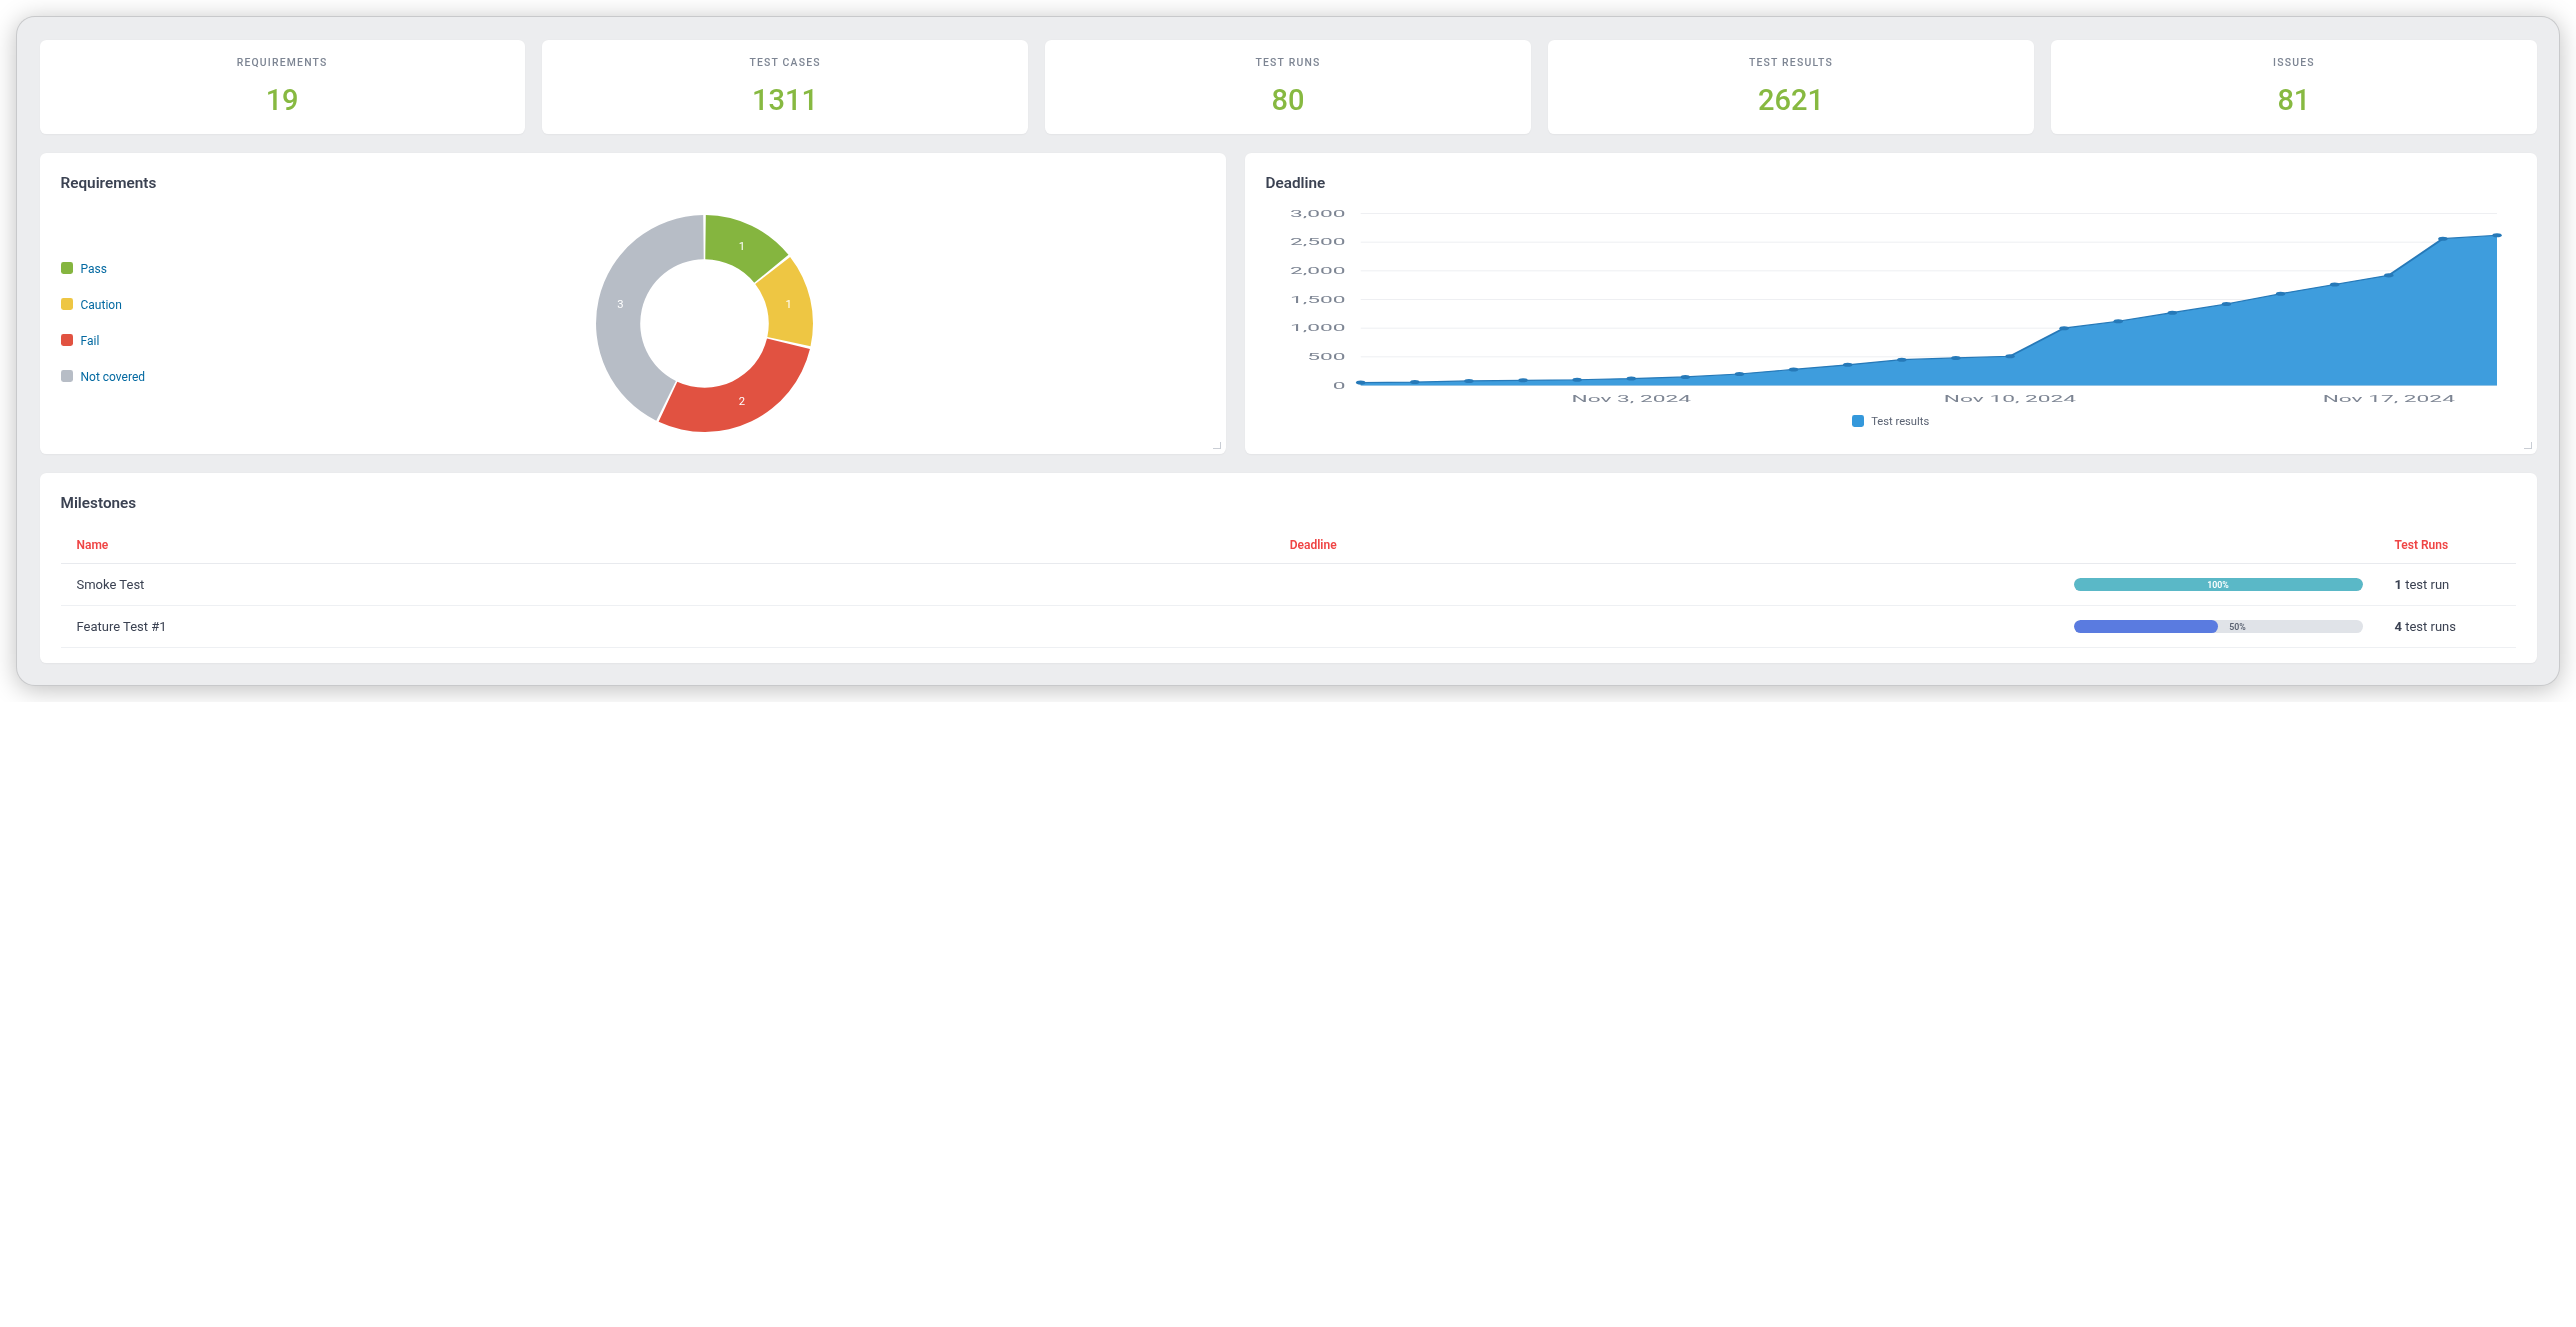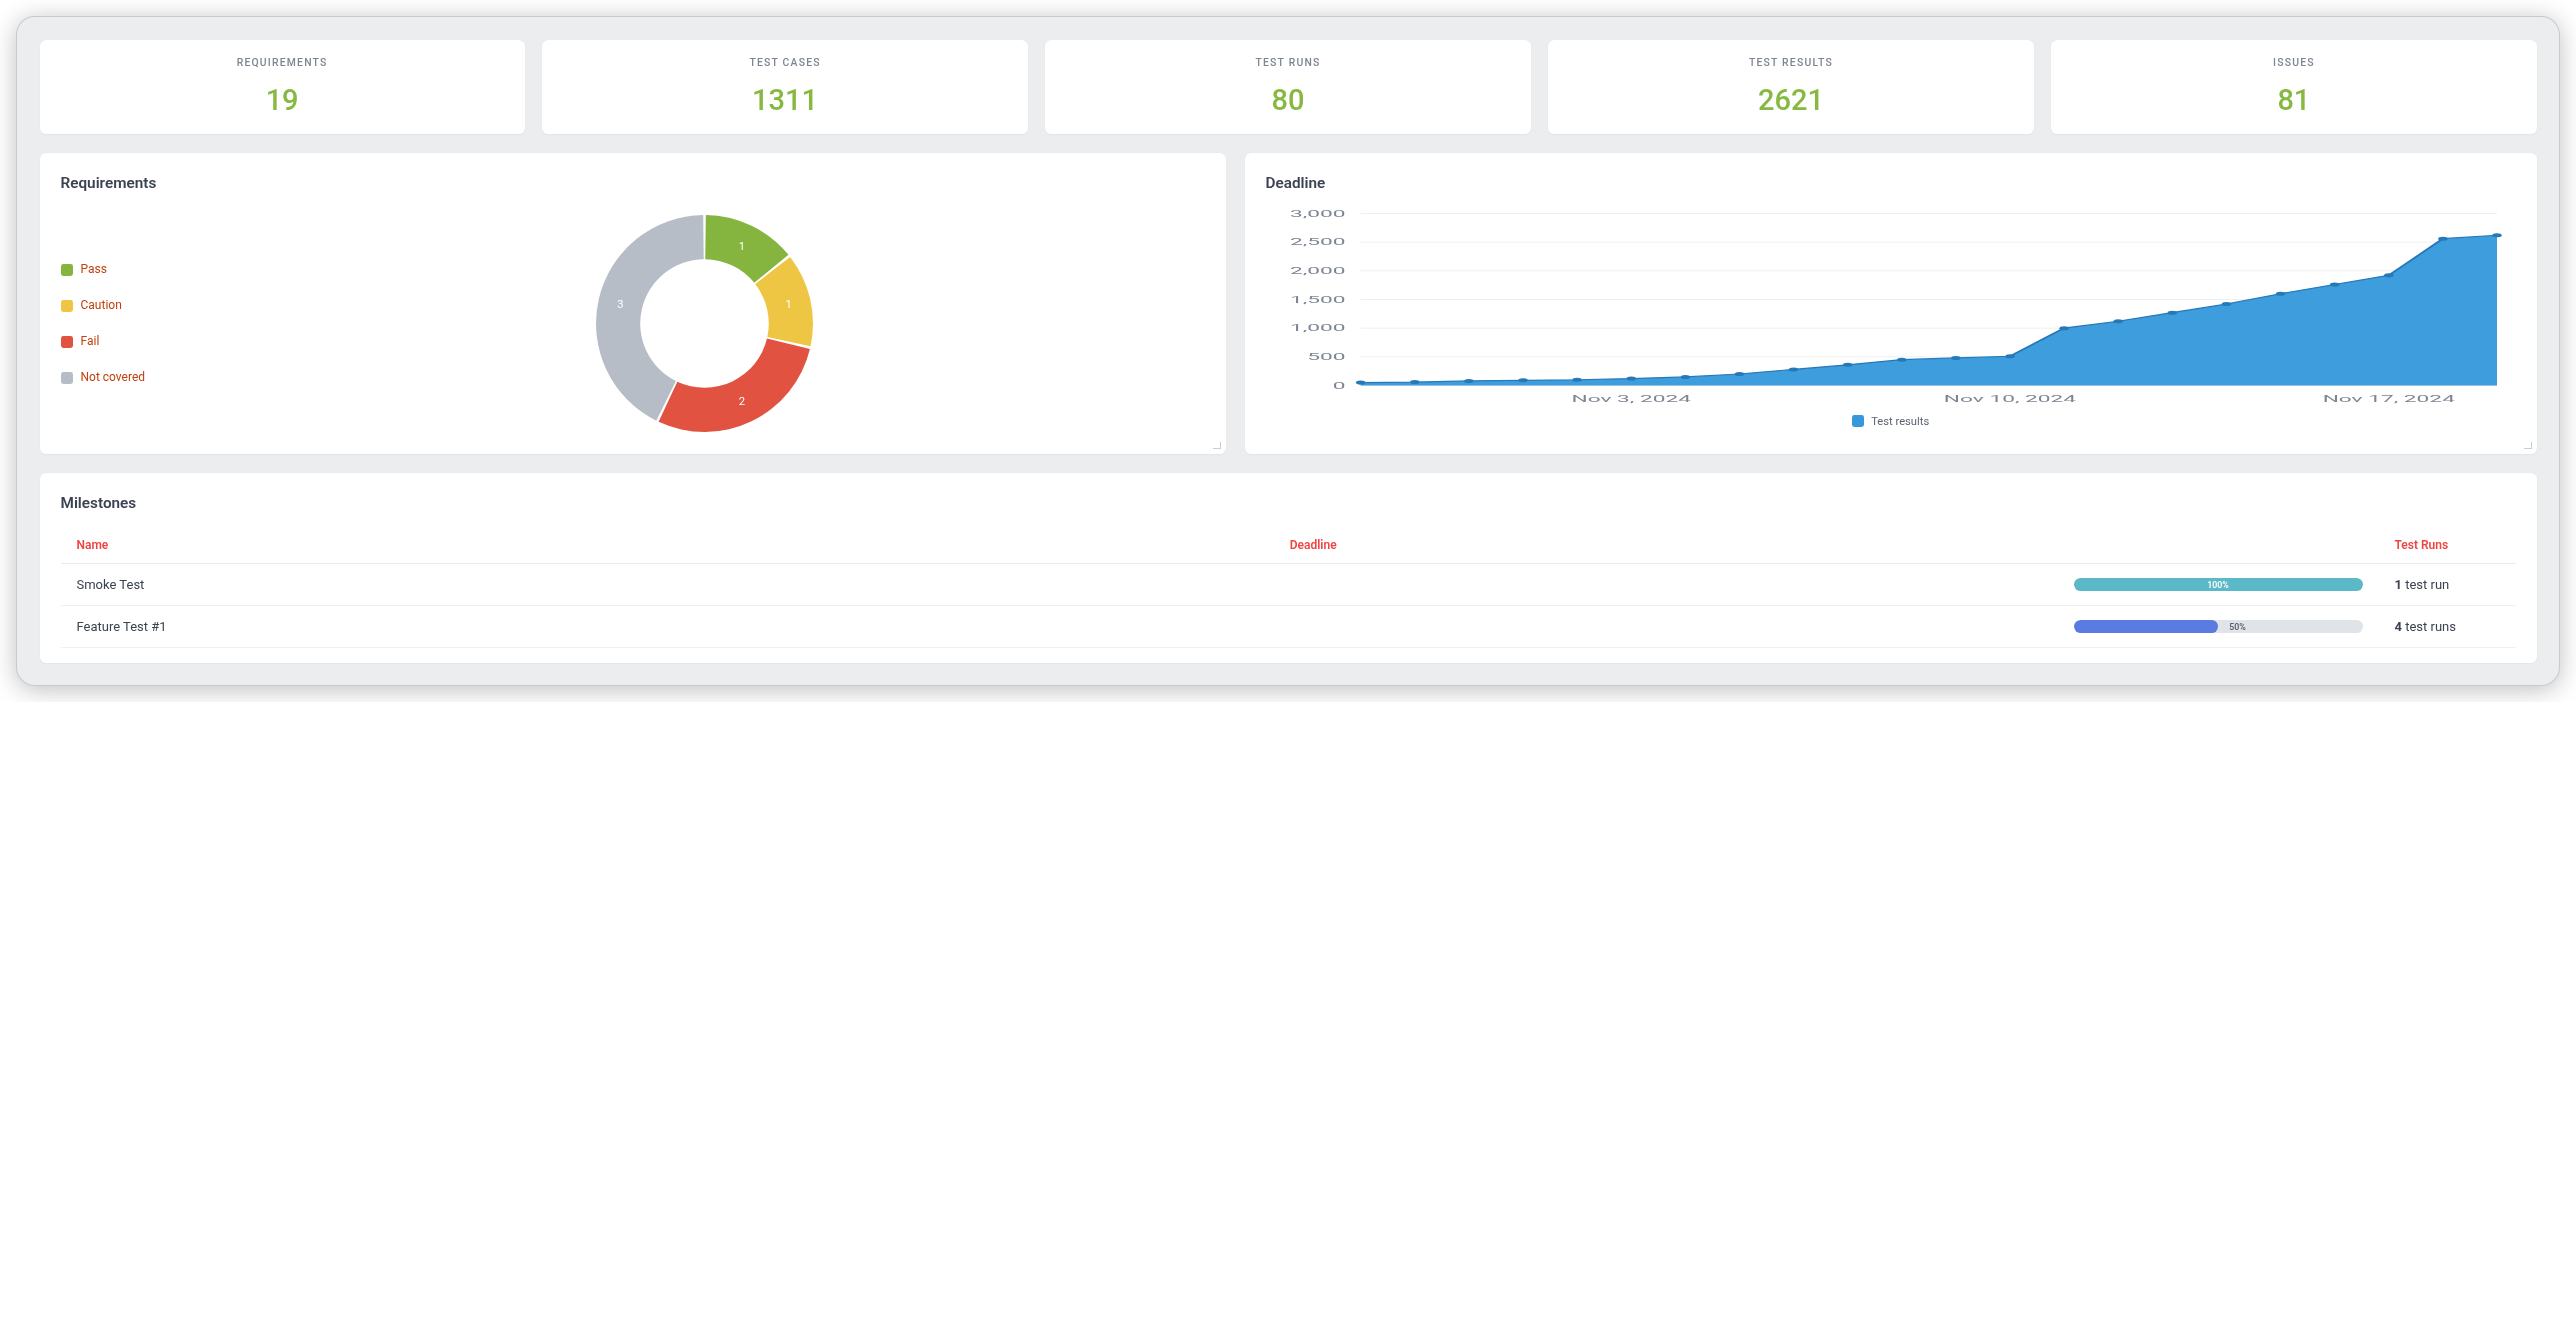--- a/index.html
+++ b/index.html
@@ -62,23 +62,23 @@
 .req-card { flex: 0 0 47.5%; }
 .act-card { flex: 1; }
 .req-body {
   display: flex;
   align-items: center;
   gap: 24px;
 }
 .legend { flex: 0 0 120px; }
 .legend-item {
   display: flex;
-  align-items: flex-end;
+  align-items: flex-start;
   font-size: 12px;
-  color: #c2410c;
+  color: #0369a1;
   margin: 22px 0;
 }
 .legend-swatch {
   width: 12px;
   height: 12px;
   border-radius: 2.4px;
   margin-right: 8px;
 }
 .donut-wrap {
   flex: 1;

